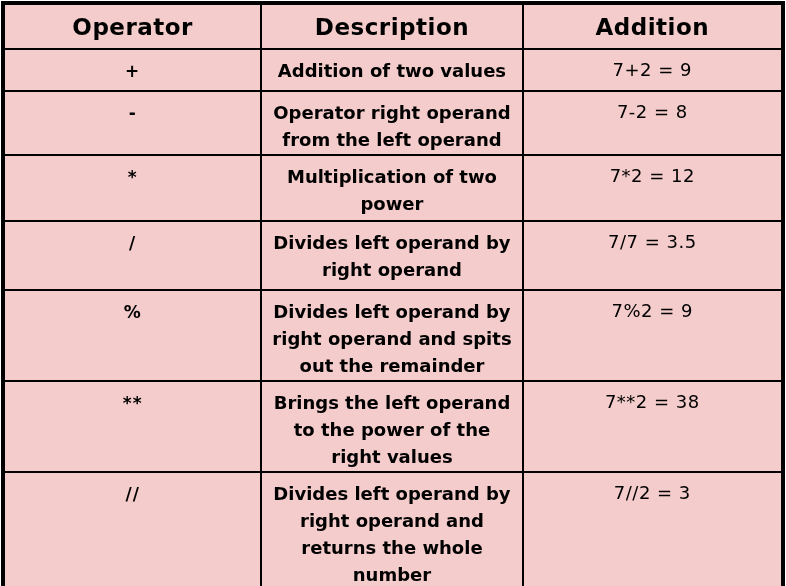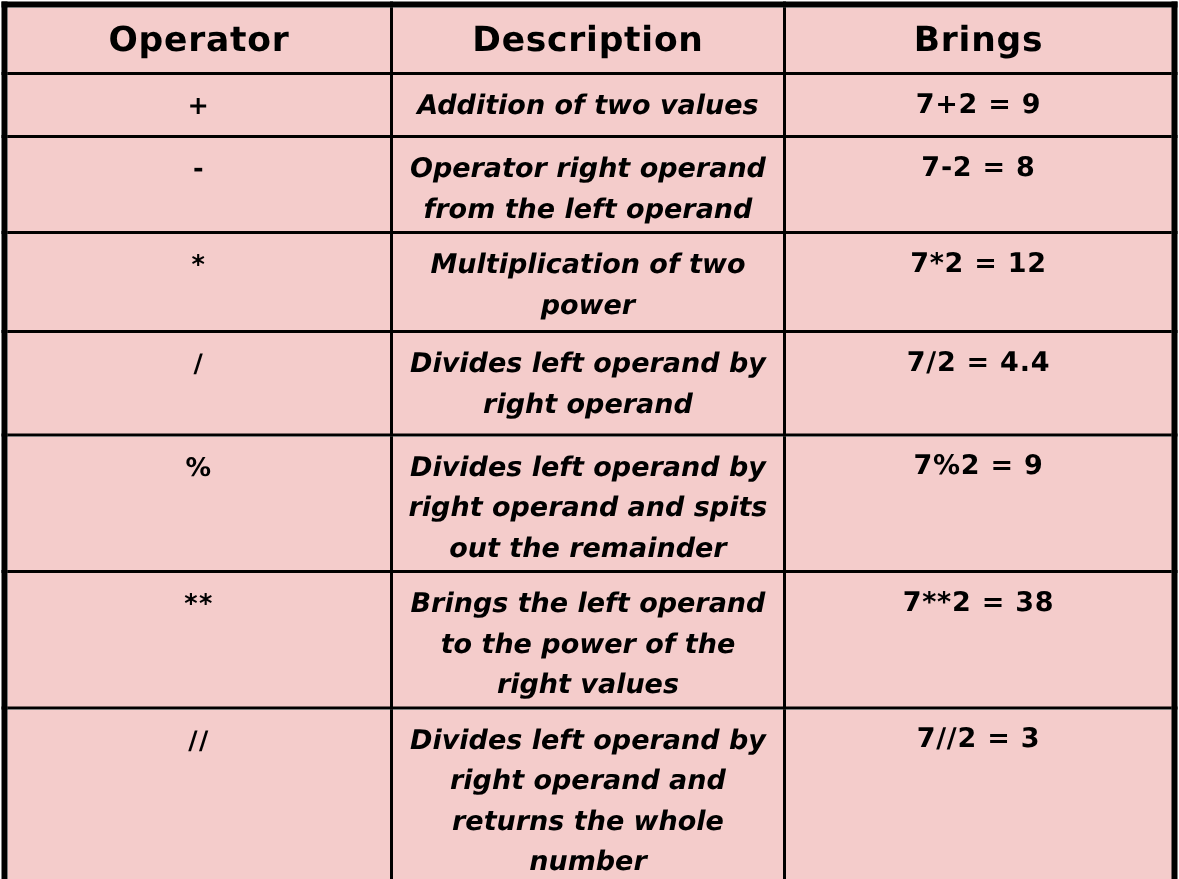--- a/index.html
+++ b/index.html
@@ -51,29 +51,28 @@
     letter-spacing: 0.5px;
   }
   .op-table td { vertical-align: top; }
   td.operator-cell {
     font-weight: bold;
     font-size: 17px;
     padding-top: 11px;
     letter-spacing: 1px;
   }
   td.description-cell {
-    font-style: italic;
     font-weight: bold;
     font-size: 18px;
     line-height: 1.5;
     padding-top: 7px;
     white-space: pre-line;
   }
   td.example-cell {
-    font-weight: bold;
+    font-weight: normal;
     font-size: 18px;
     padding-top: 9px;
     letter-spacing: 0.5px;
   }
   
   .op-table tbody tr:nth-child(1) { height: 42px; }
   .op-table tbody tr:nth-child(2) { height: 57px; }
   .op-table tbody tr:nth-child(3) { height: 66px; }
   .op-table tbody tr:nth-child(4) { height: 69px; }
   .op-table tbody tr:nth-child(5) { height: 89px; }
@@ -87,21 +86,21 @@
   <table class="op-table">
     <colgroup>
       <col class="c1">
         <col class="c2">
         <col class="c3">
     </colgroup>
     <thead>
       <tr>
         <th>Operator</th>
         <th>Description</th>
-        <th>Brings</th>
+        <th>Addition</th>
       </tr>
     </thead>
     <tbody id="table-body">
         <tr>
           <td class="operator-cell">+</td>
           <td class="description-cell">Addition of two values</td>
           <td class="example-cell">7+2 = 9</td>
         </tr>
         <tr>
           <td class="operator-cell">-</td>
@@ -112,21 +111,21 @@
         <tr>
           <td class="operator-cell">*</td>
           <td class="description-cell">Multiplication of two
 power</td>
           <td class="example-cell">7*2 = 12</td>
         </tr>
         <tr>
           <td class="operator-cell">/</td>
           <td class="description-cell">Divides left operand by
 right operand</td>
-          <td class="example-cell">7/2 = 4.4</td>
+          <td class="example-cell">7/7 = 3.5</td>
         </tr>
         <tr>
           <td class="operator-cell">%</td>
           <td class="description-cell">Divides left operand by
 right operand and spits
 out the remainder</td>
           <td class="example-cell">7%2 = 9</td>
         </tr>
         <tr>
           <td class="operator-cell">**</td>

